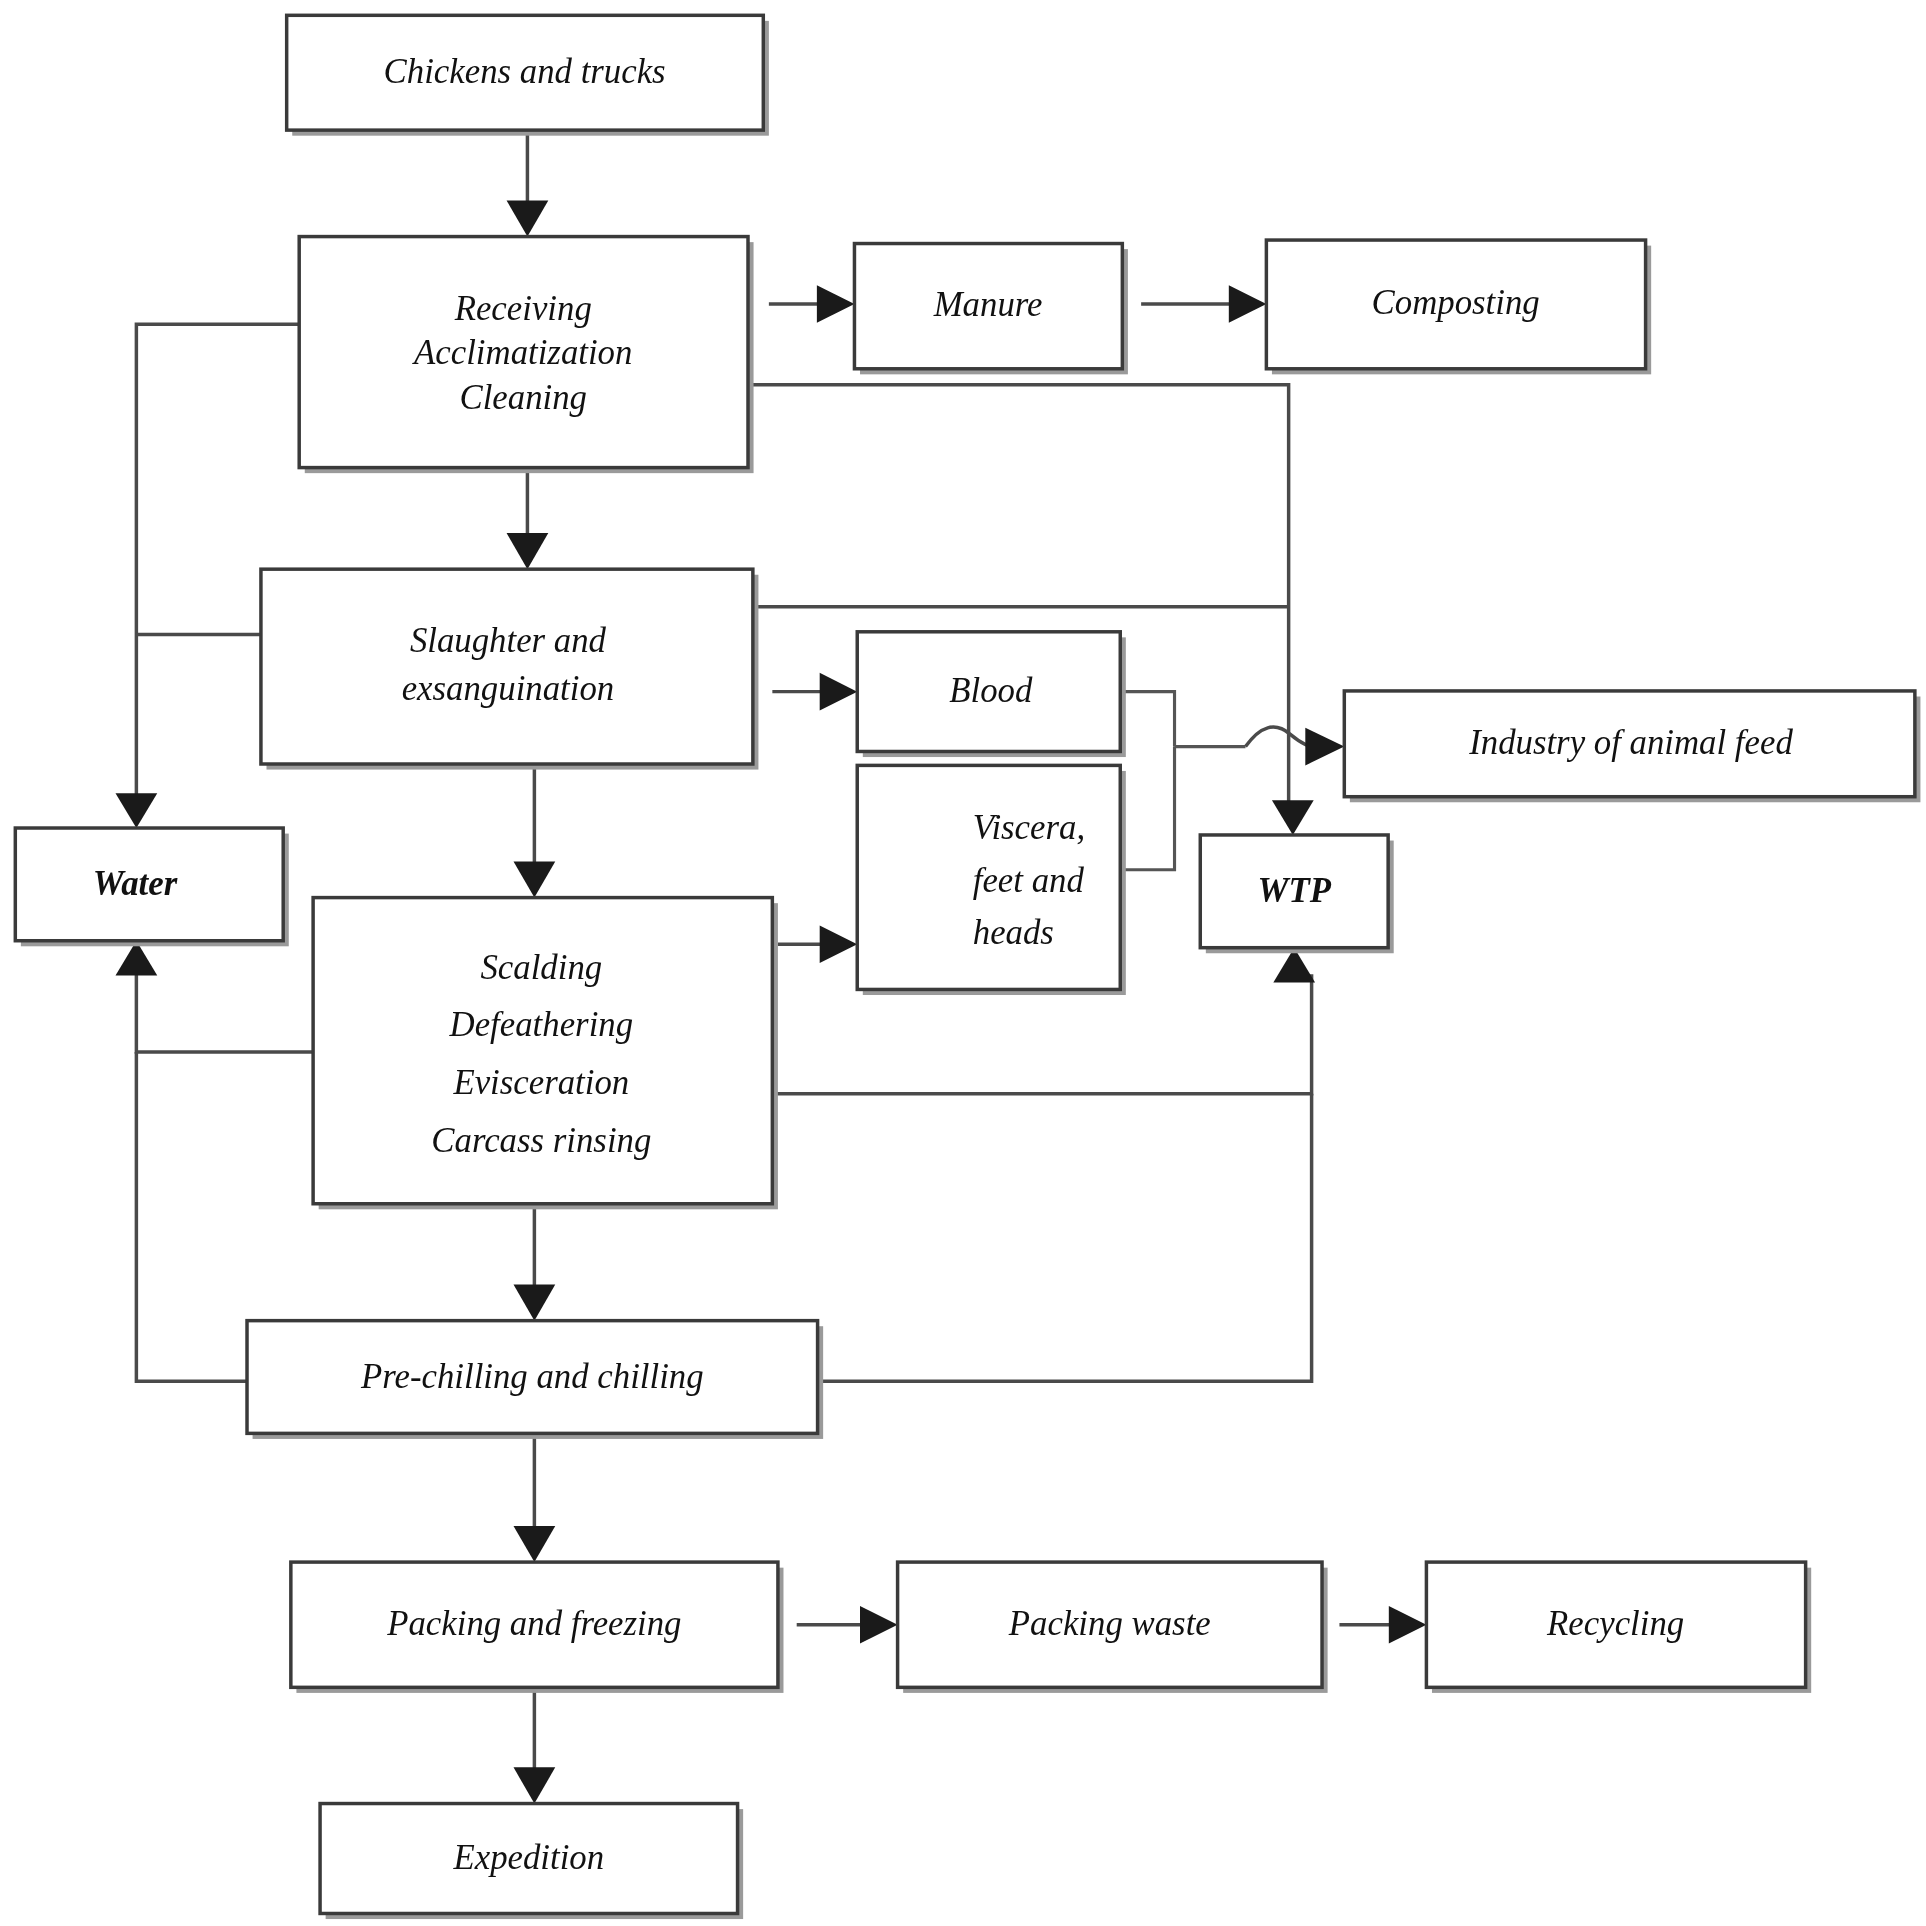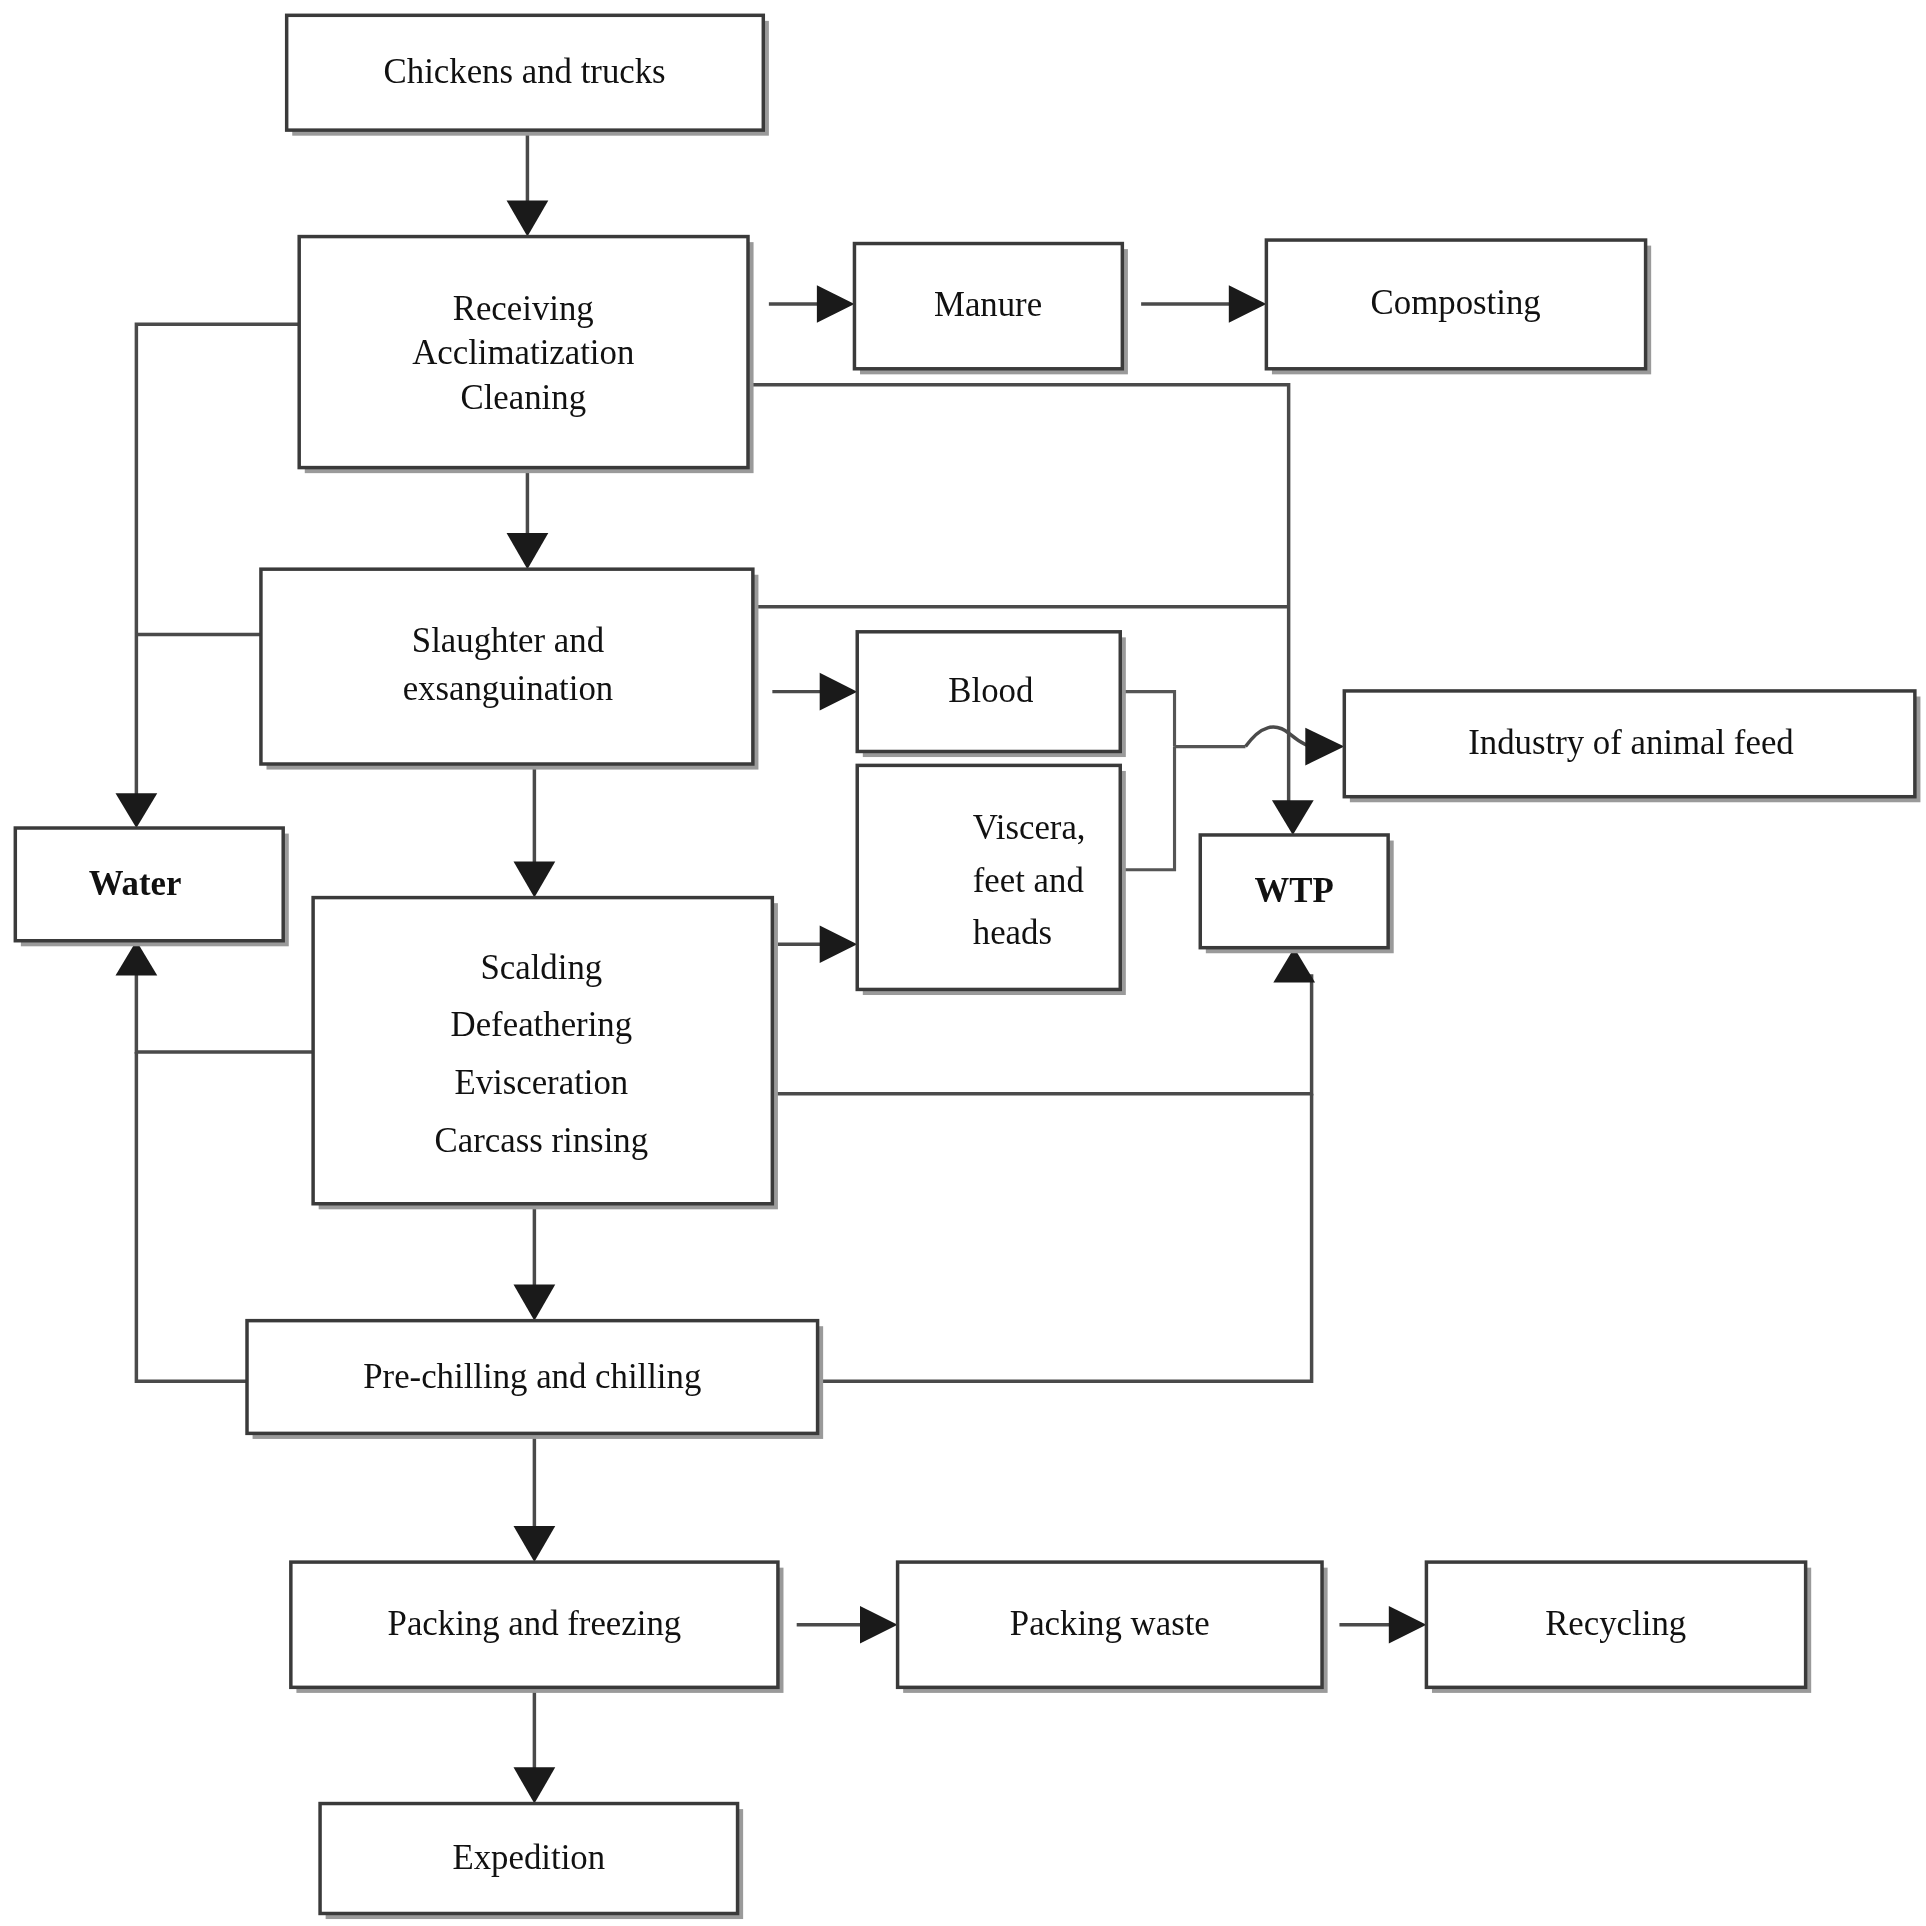--- a/index.html
+++ b/index.html
@@ -7,20 +7,21 @@
     padding: 0;
     background: #ffffff;
   }
   #diagram-root {
     position: relative;
     width: 1926px;
     height: 1926px;
     background: #ffffff;
     font-family: "Liberation Serif", "DejaVu Serif", serif;
     overflow: hidden;
+    font-style: italic;
   }
   #flow-svg {
     position: absolute;
     inset: 0;
     width: 1926px;
     height: 1926px;
     display: block;
   }
   .node-rect {
     fill: #ffffff;

